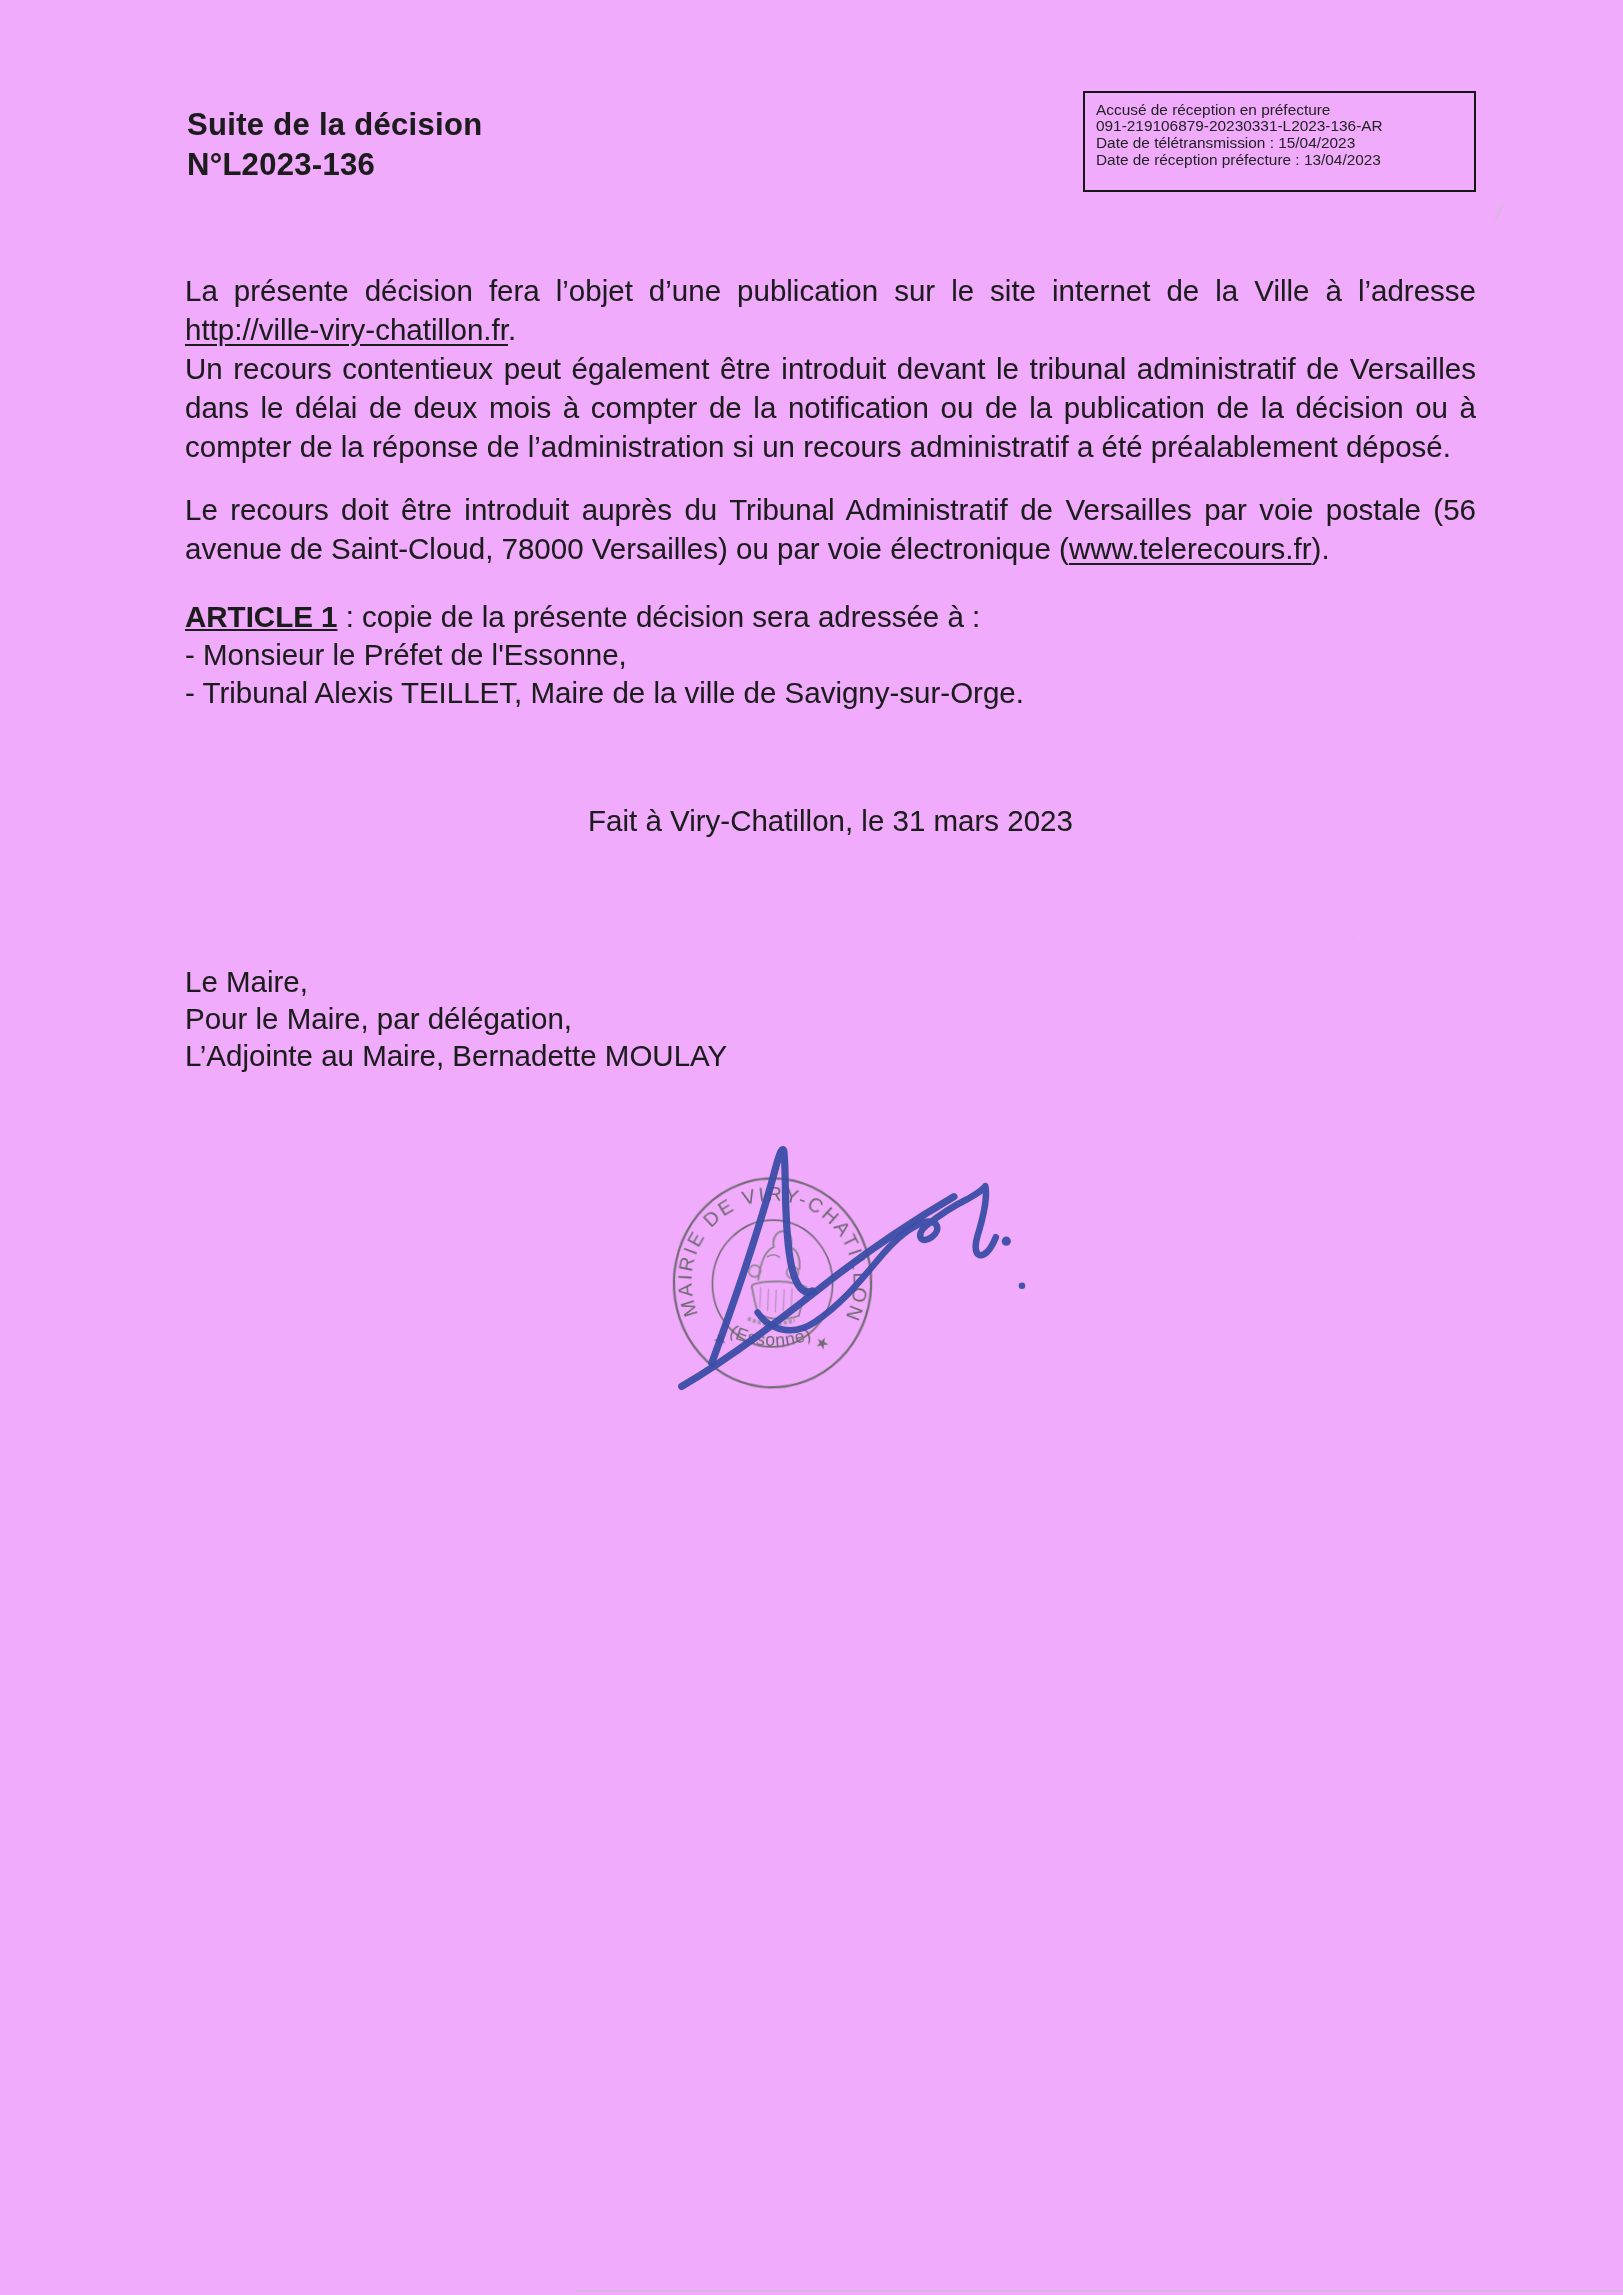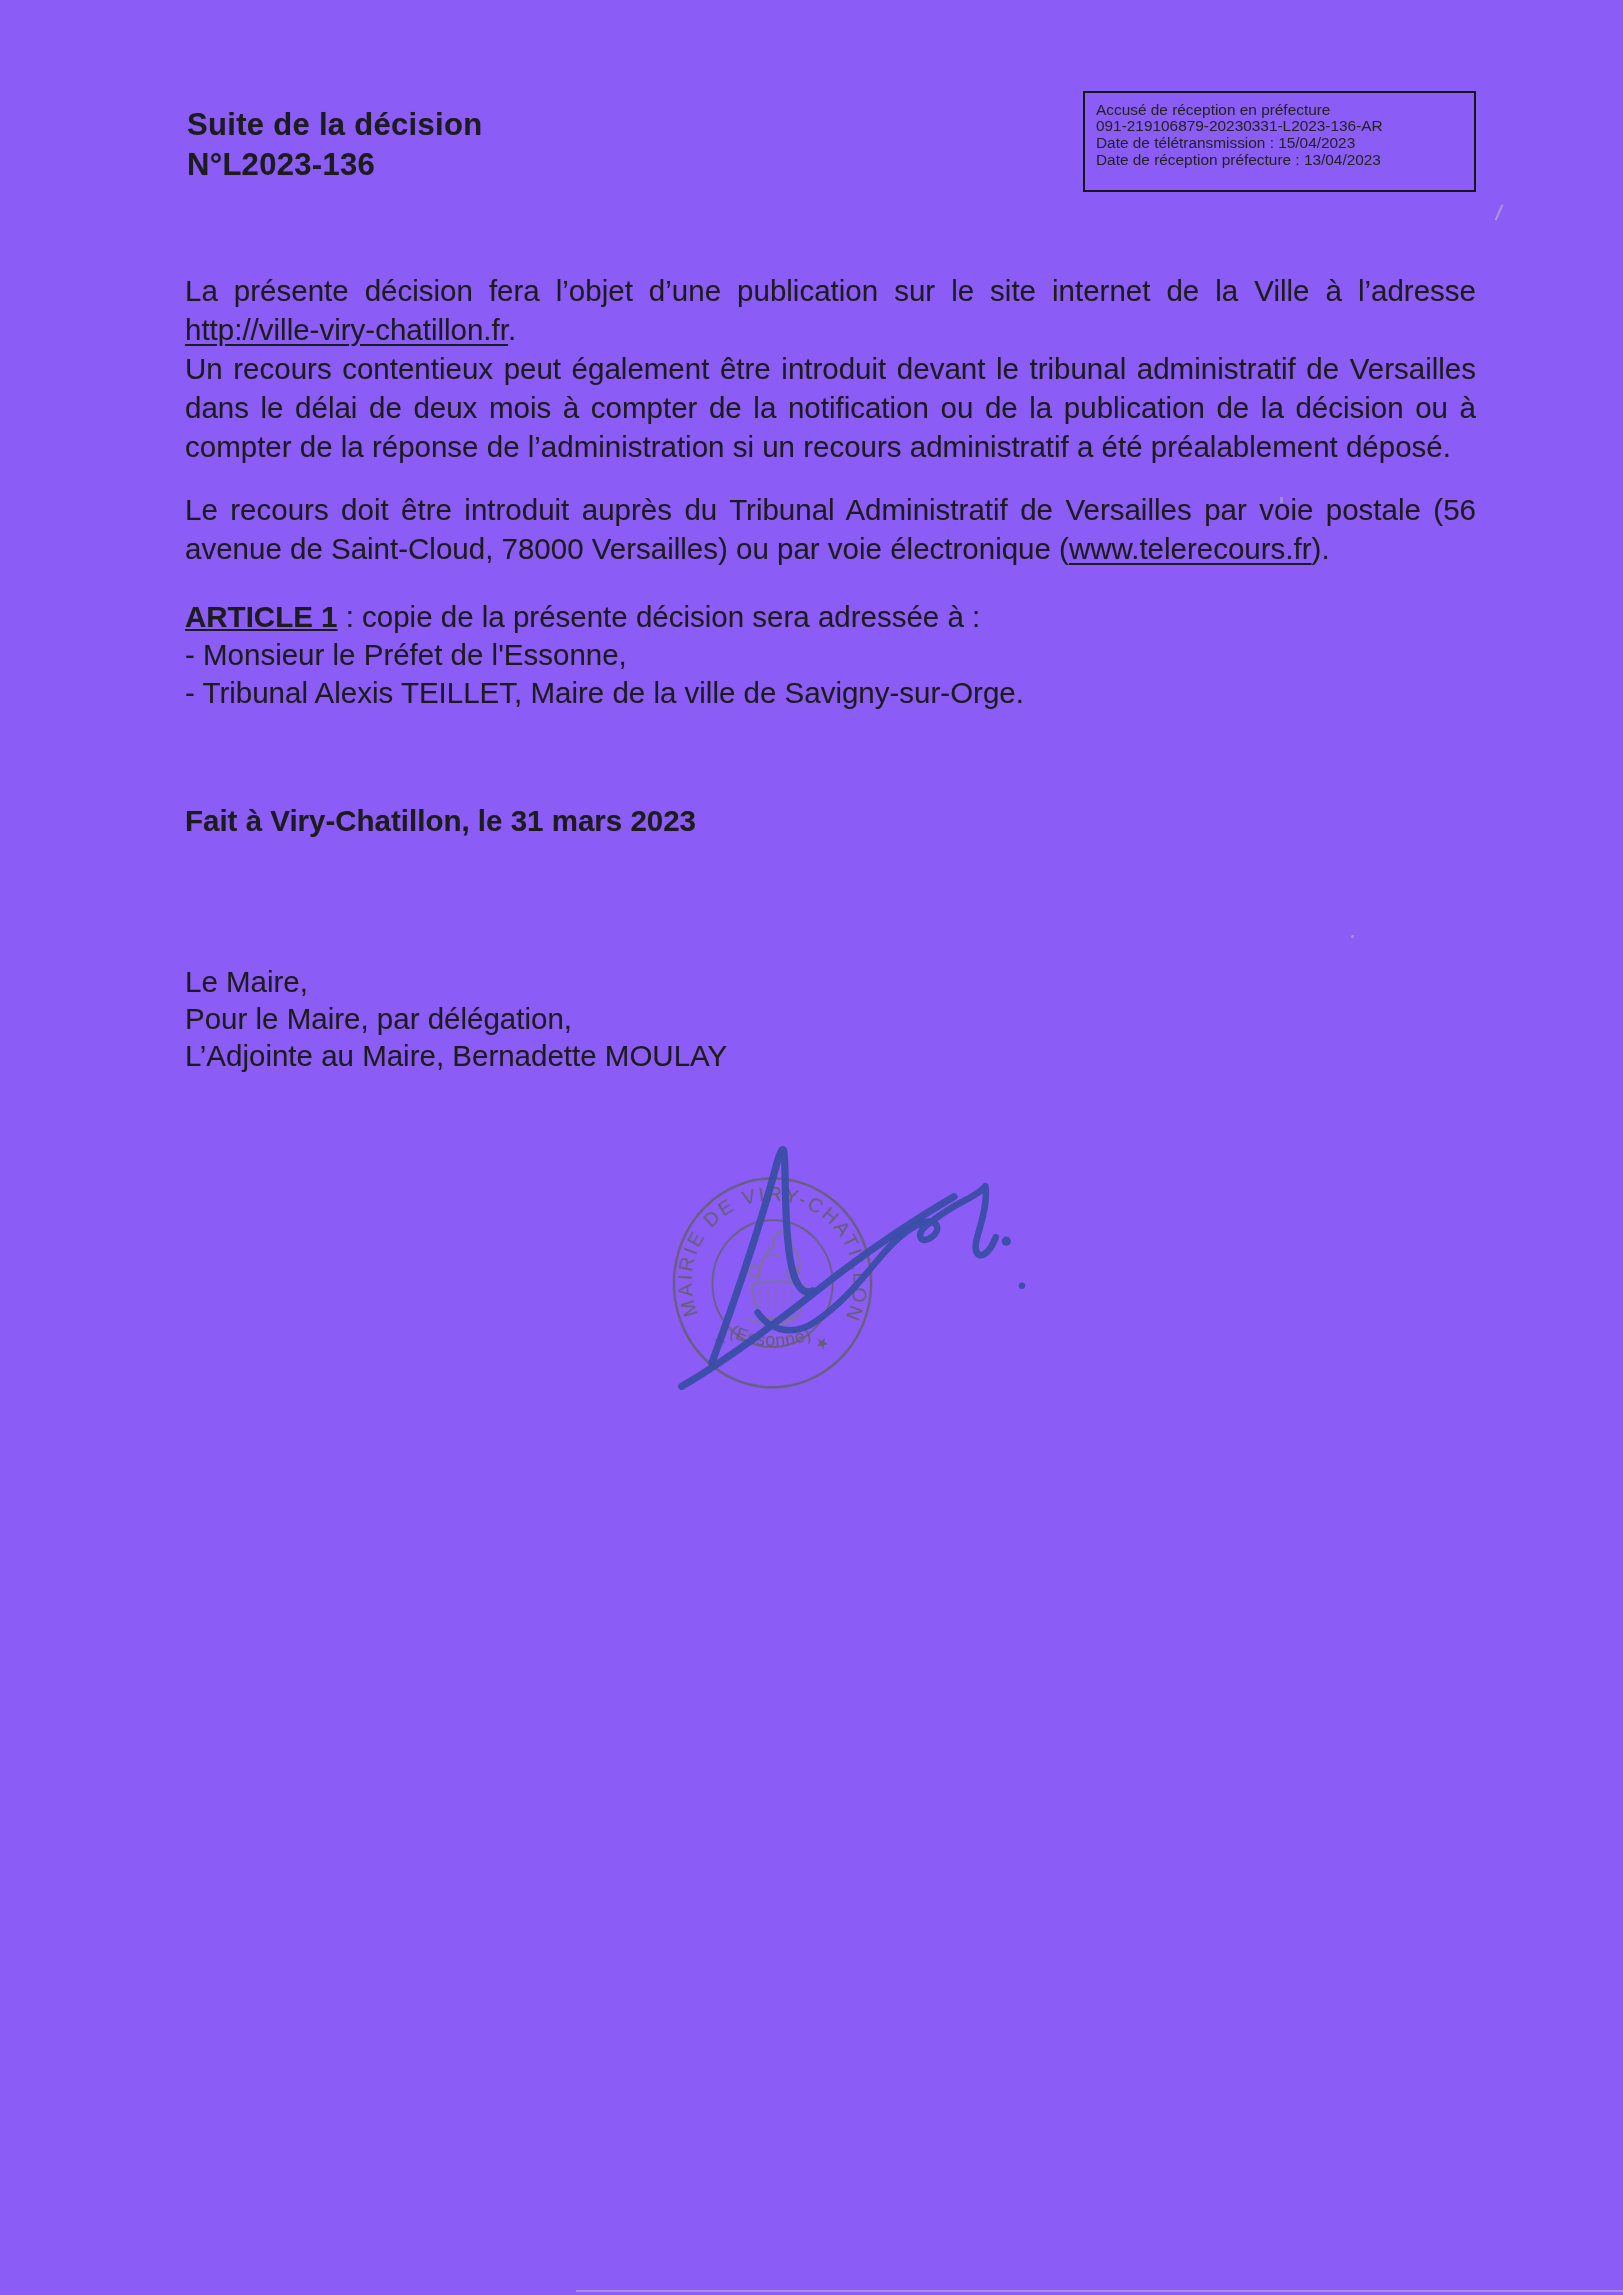--- a/index.html
+++ b/index.html
@@ -4,21 +4,21 @@
 <style>
   :root{
     --text-ink:#1c1c1c;
     --stamp-ink:#5f5f5f;
     --signature-ink:#3a4da6;
   }
   html,body{margin:0;padding:0;background:#ffffff;}
   .page{
     position:relative;
     width:1623px;height:2295px;
-    background:#8b5cf6;
+    background:#f0abfc;
     font-family:"Liberation Sans","DejaVu Sans",sans-serif;
     color:var(--text-ink);
     overflow:hidden;
   }
   .doc-header{
     position:absolute;left:187px;top:105px;
     font-size:31px;font-weight:bold;line-height:40px;
     letter-spacing:0.3px;
     text-shadow:0 0 0.7px rgba(0,0,0,.22);
   }
@@ -34,21 +34,21 @@
     font-size:29.5px;line-height:39px;
     text-shadow:0 0 0.7px rgba(0,0,0,.18);
   }
   .col p{margin:0;}
   .p-just{text-align:justify;}
   .p2{margin-top:24px !important;}
   .p3{margin-top:24px !important;}
   .art4{margin-top:30px !important;line-height:38px;}
   .art4-label{font-weight:bold;text-decoration:underline;}
   .doc-link{color:inherit;text-decoration:underline;text-underline-offset:3.9px;}
-  .dateline{margin-top:89px !important;font-weight:bold;}
+  .dateline{margin-top:89px !important;font-weight:normal;text-align:center;}
   .sig-block{margin-top:123px !important;text-align:left;line-height:37px;}
   .stamp-wrap{
     position:absolute;left:668px;top:1175px;width:209px;height:219px;
     filter:blur(0.3px);
     transform:rotate(2deg);
   }
   .stamp-stroke{stroke:var(--stamp-ink);fill:none;}
   .stamp-text{fill:var(--stamp-ink);font-family:"Liberation Sans","DejaVu Sans",sans-serif;}
   .emblem{stroke:#7a7a7a;fill:none;}
   .sig-wrap{position:absolute;left:641px;top:1126px;width:406px;height:301px;}

